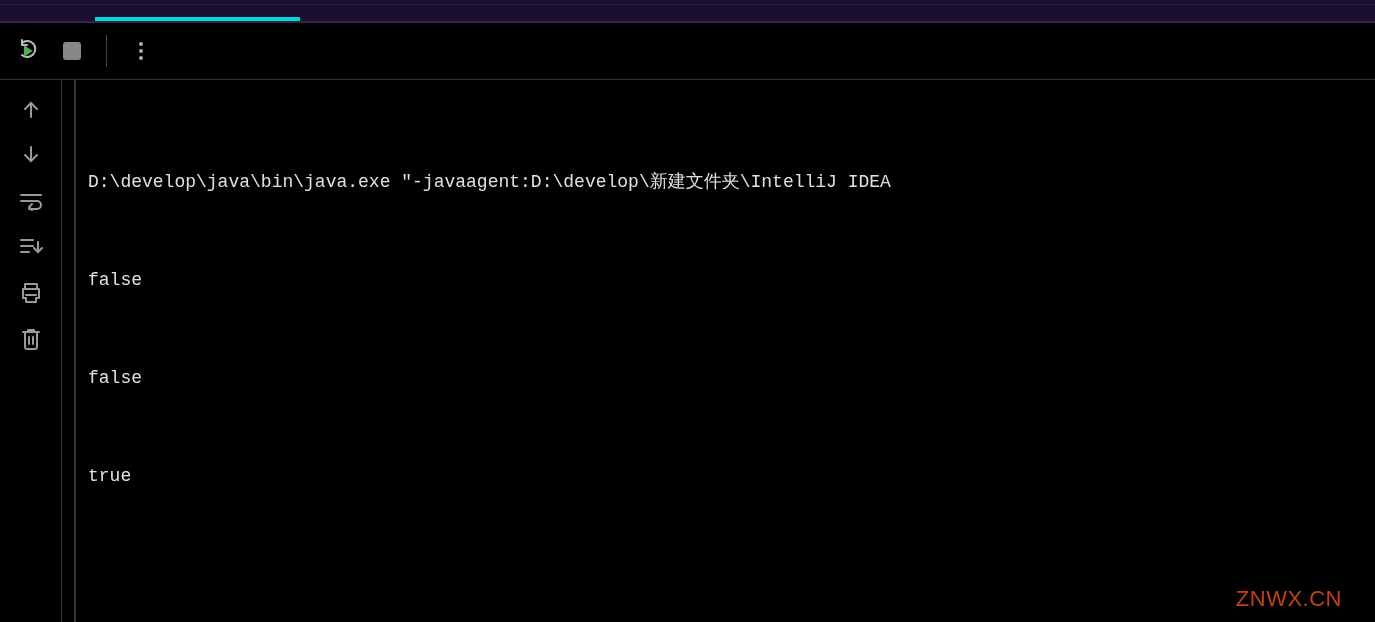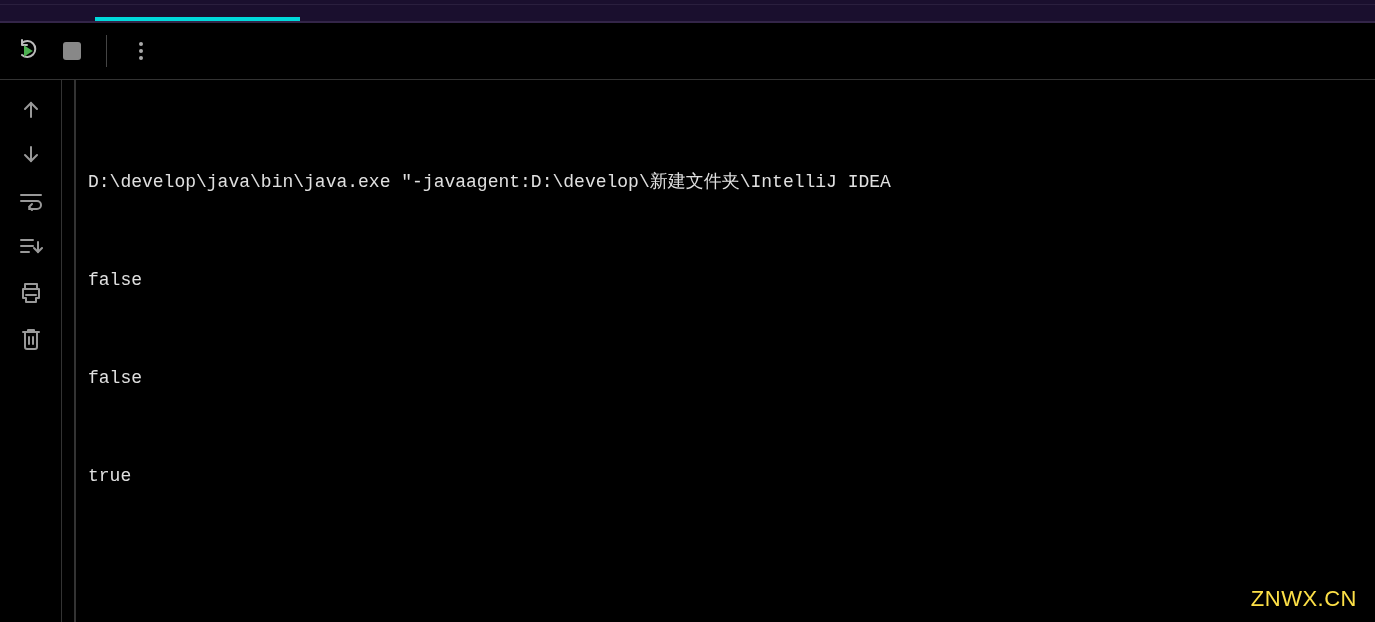--- a/index.html
+++ b/index.html
@@ -94,22 +94,22 @@
       white-space: pre;
       overflow: hidden;
       position: relative;
     }
     .console-line {
       display: block;
     }
     .watermark {
       position: absolute;
       bottom: 10px;
-      right: 18px;
-      color: #fde047;
+      right: 33px;
+      color: #c2410c;
       font-size: 22px;
       font-family: Arial, sans-serif;
       letter-spacing: 0.5px;
     }
     svg { display: block; }
   </style>
 </head>
 <body>
 
 <div class="top-bar"></div>

